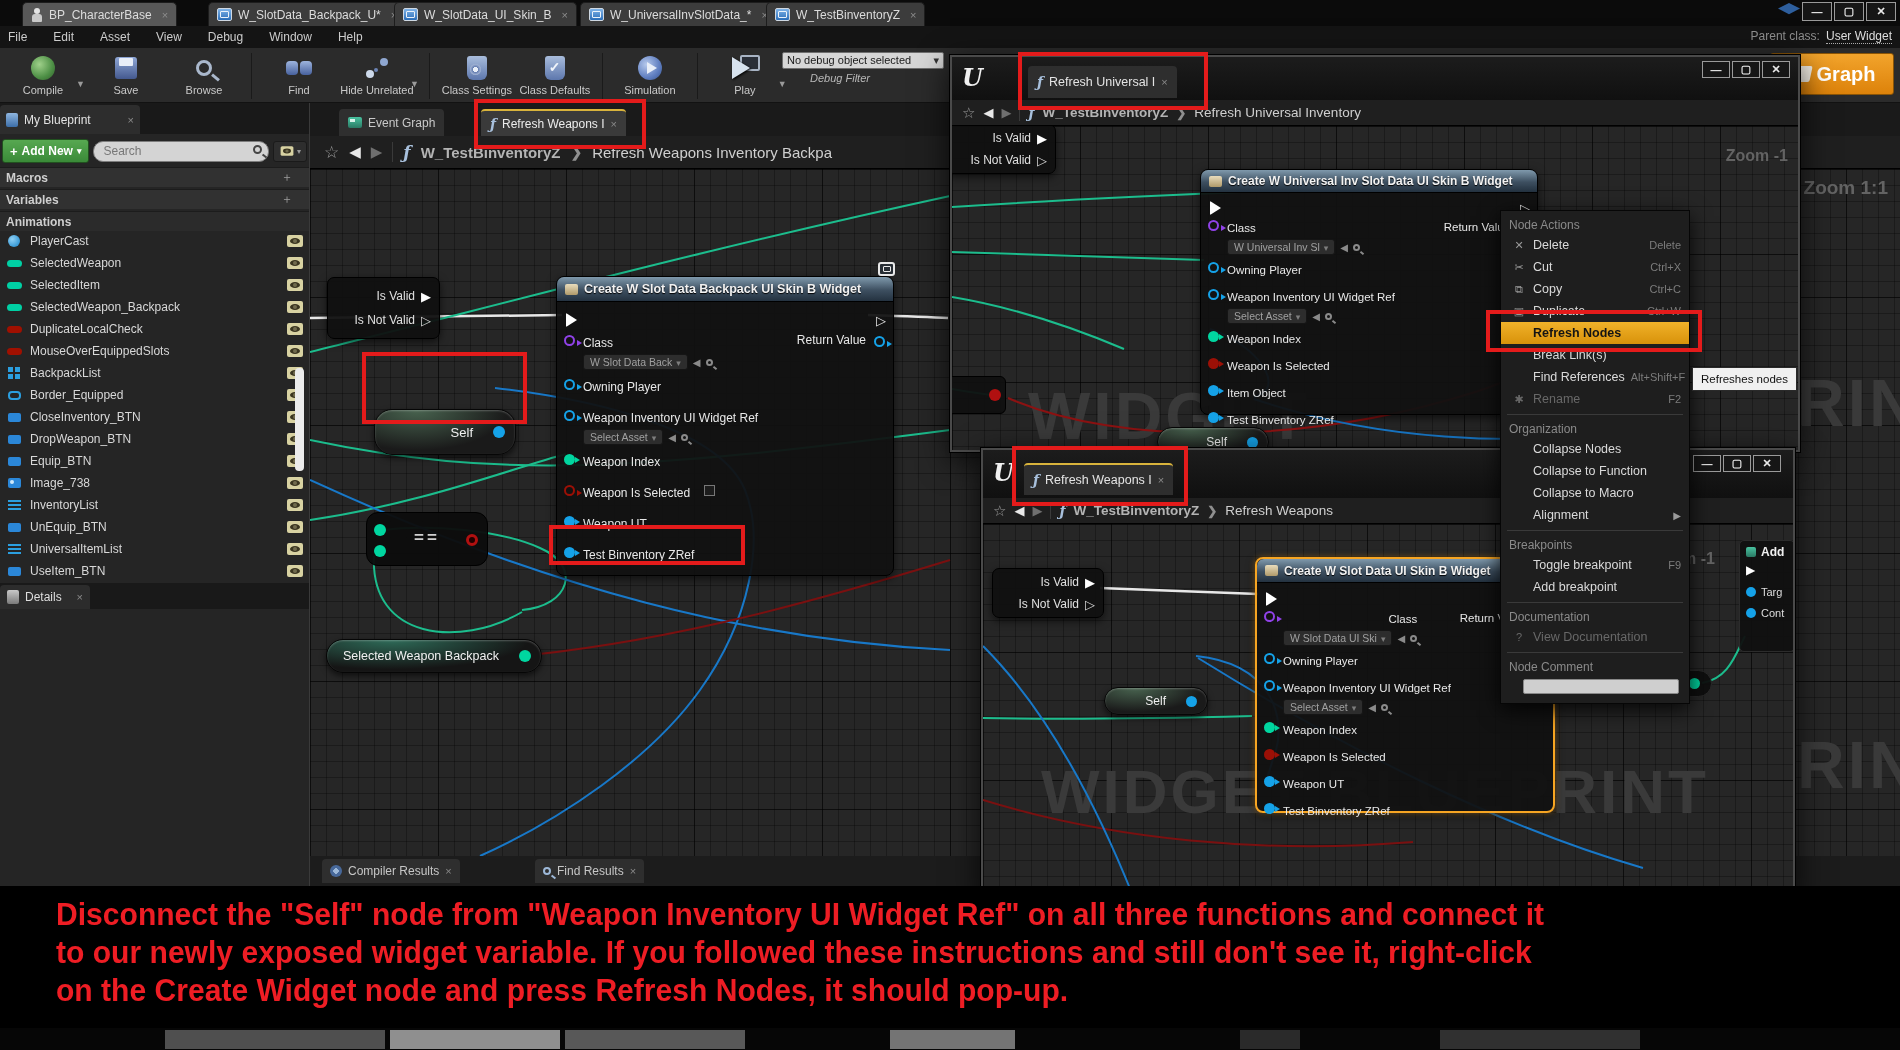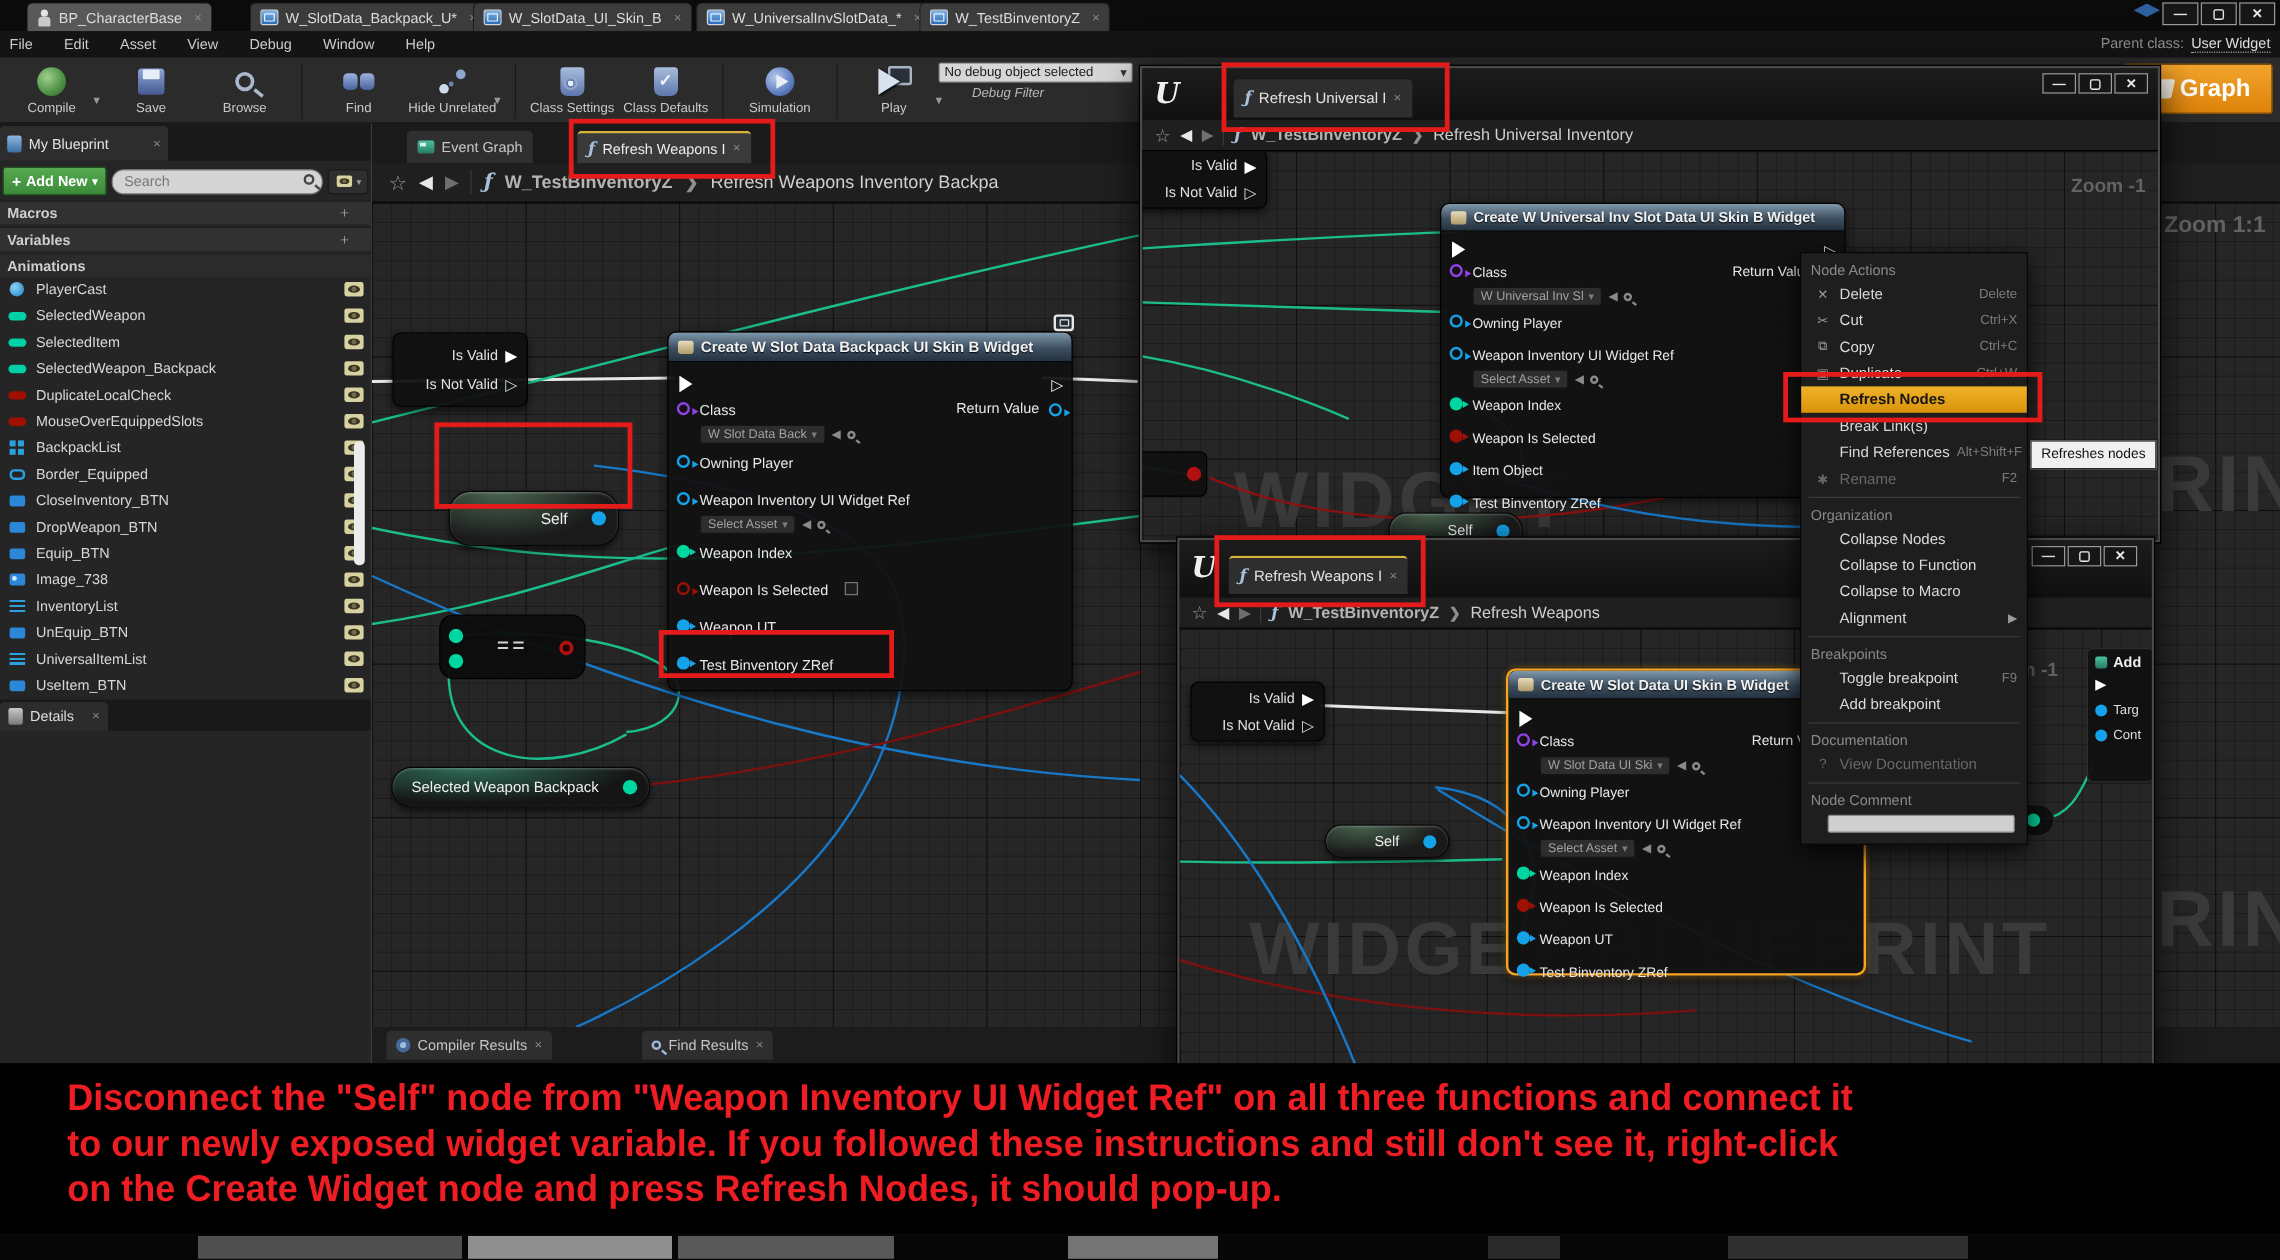--- a/index.html
+++ b/index.html
@@ -820,21 +820,21 @@
         <div class="vrow" style="height:22px">
             <span>Is Not Valid</span>
             <span class="vexec-h">▷</span>
           </div>
       </div>
       <div class="pill" style="left:121px; top:118px; width:104px; height:28px;">
         <span class="plabel" style="font-size:12px">Self</span>
         <span class="ppin" style="background:#15a2e8; width:11px; height:11px;"></span>
       </div>
 
-      <div class="bpnode selected" style="left:272px; top:33px; width:300px; height:256px;">
+      <div class="bpnode selected" style="left:272px; top:33px; width:300px; height:256px;text-align:right;">
         <div class="node-head" style="height:24px;">
           <span class="widget-glyph"></span>
           <span class="ntitle" style="font-size:12px">Create W Slot Data UI Skin B Widget</span>
         </div>
         <span class="exec-in" style="top:33px;"></span>
         <div class="return-row" style="right:8px; top:52px;">
           <span class="pin-label" style="font-size:11.5px">Return Value</span>
           <span class="pin-dot pd-ring c-blue"></span>
         </div>
         <div class="pins pins-compact" id="pins-w2" style="top:50px;">

